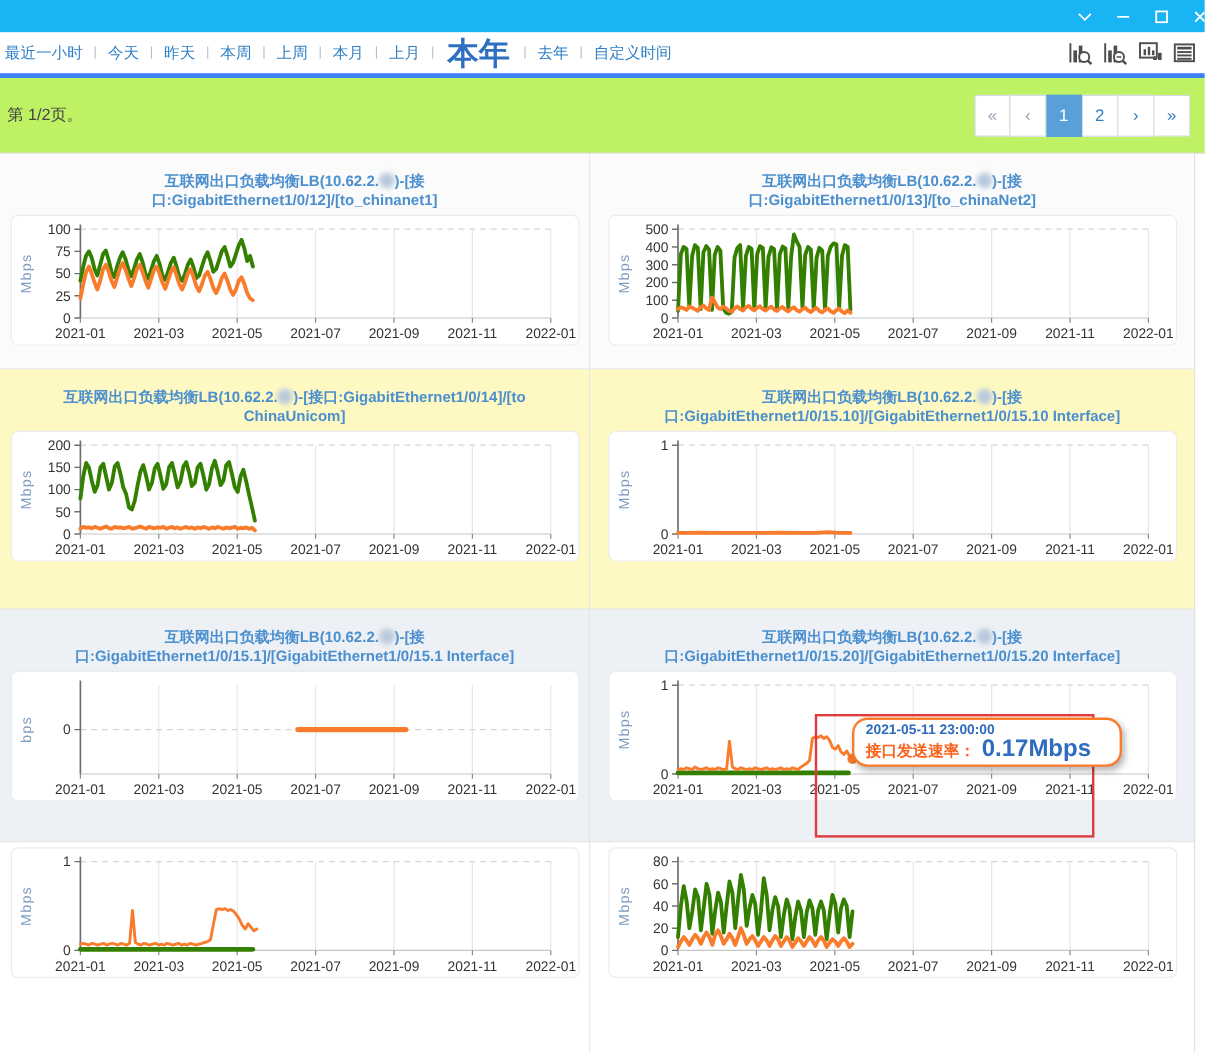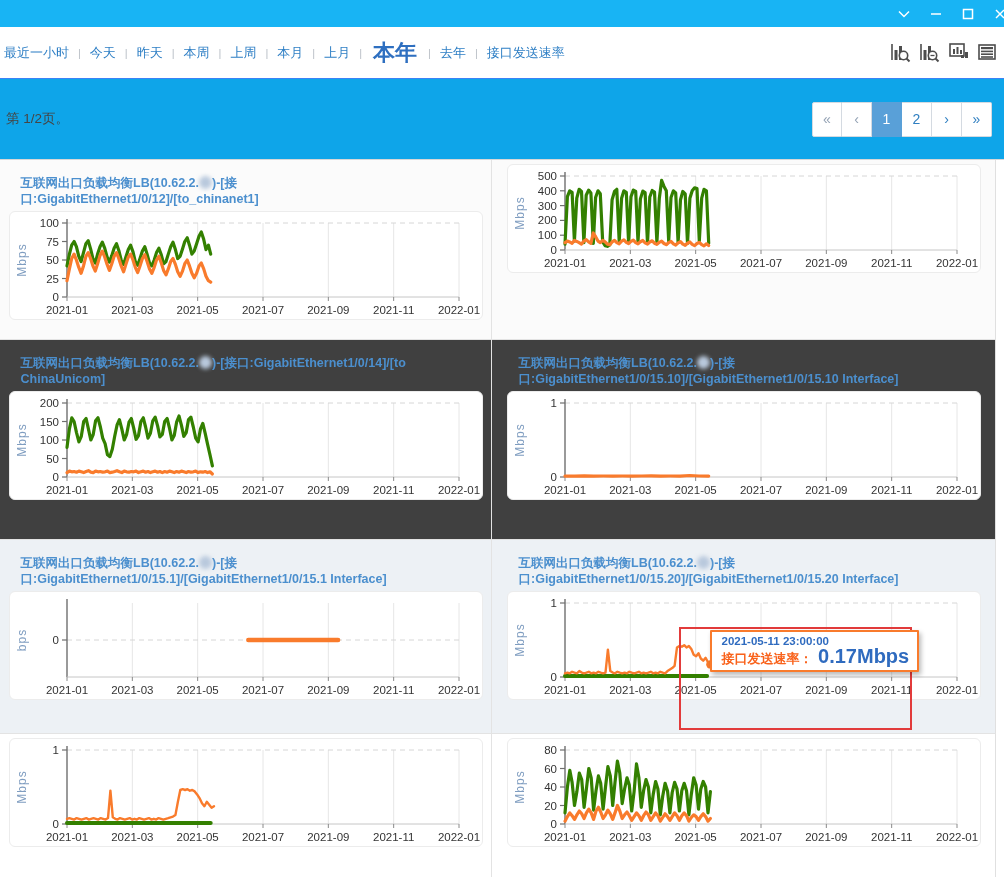--- a/index.html
+++ b/index.html
@@ -11,32 +11,32 @@
   }
   
   .titlebar {
     height:27px; background:#18b4f4;
     display:flex; align-items:center; justify-content:flex-end; gap:16px;
     padding-right:2px; overflow:hidden;
   }
   .titlebar svg { display:block; }
   
   .navbar {
-    height:52px; background:#ffffff; border-bottom:1px solid #3b82f6;
+    height:38px; background:#ffffff; border-bottom:4px solid #3b82f6;
     display:flex; align-items:center; padding:0 6px 0 0;
   }
   .nav-left { display:flex; align-items:center; margin-left:-5px; white-space:nowrap; }
   .nav-item { color:#2e7fc5; font-size:13px; padding:0 9px; cursor:pointer; }
-  .nav-item.active { font-size:22px; font-weight:bold; color:#2e6fc0; padding:0 11px; }
+  .nav-item.active { font-size:26px; font-weight:bold; color:#2e6fc0; padding:0 11px; }
   .nav-sep { color:#b9bfc6; font-size:11px; }
   .nav-icons { margin-left:auto; display:flex; align-items:center; gap:8px; }
   .nav-icons svg { display:block; }
   
   .pagebar {
-    height:81px; background:#0ea5e9; border-bottom:1px solid #d7d7d7;
+    height:63px; background:#bef264; border-bottom:1px solid #d7d7d7;
     display:flex; align-items:center; padding:0 10px 0 6px;
   }
   .page-label { font-size:13.5px; color:#454545; }
   .pager { margin-left:auto; display:flex; margin-right:2px; }
   .pg-btn {
     min-width:30px; height:35px; background:#ffffff;
     border:1px solid #d4dae1; border-left:none;
     display:flex; align-items:center; justify-content:center;
     font-size:14px; color:#2f7fc1; cursor:pointer;
   }
@@ -51,41 +51,41 @@
     width:996px;
   }
   .cell {
     position:relative; overflow:hidden;
     border-bottom:1px solid #e3e3e3;
     display:flex; flex-direction:column; align-items:center;
   }
   .cell.col1 { border-right:1px solid #e3e3e3; }
   .cell.col2 { border-right:1px solid #e0e0e0; }
   .cell.r1 { background:#fbfbfb; }
-  .cell.r2 { background:#404040; }
+  .cell.r2 { background:#fef9c3; }
   .cell.r3 { background:#edf1f5; }
   .cell.r4 { background:#ffffff; }
   .chart-title {
-    margin-top:15px; max-width:450px; text-align:left;
+    margin-top:15px; max-width:450px; text-align:center;
     color:#4b8fce; font-weight:bold; font-size:12.5px; line-height:16px;
   }
   .blur-dot {
     display:inline-block; width:13px; height:13px; border-radius:50%;
     background:#b9c9dd; filter:blur(2px); vertical-align:-2px;
   }
   .plot-card {
     background:#ffffff; border:1px solid #ececec; border-radius:6px;
     margin-top:4px; padding:1px 1px 0 1px; position:relative;
   }
   .plot-card svg { display:block; }
   
   .chart-tooltip {
     position:absolute; left:202px; top:38px; z-index:6;
-    background:#ffffff; border:2px solid #f97b2c; border-radius:1px;
-    padding:2px 8px 3px 10px; white-space:nowrap;
+    background:#ffffff; border:2px solid #f97b2c; border-radius:13px;
+    padding:2px 24px 3px 10px; white-space:nowrap;
     box-shadow:2px 3px 5px rgba(0,0,0,0.28);
   }
   .chart-tooltip .ts { color:#2f6bbf; font-weight:bold; font-size:11.5px; line-height:14px; }
   .chart-tooltip .rate { font-weight:bold; font-size:13px; line-height:16px; }
   .chart-tooltip .rate .lbl { color:#f9621b; }
   .chart-tooltip .rate .val { color:#2f6bbf; font-size:20px; }
   
   .annotation-rect {
     position:absolute; left:187px; top:87px; width:233px; height:103px;
     border:2px solid #e23b3b; z-index:5; pointer-events:none;
@@ -131,21 +131,21 @@
       <span class="nav-item">上周</span>
       <span class="nav-sep">|</span>
       <span class="nav-item">本月</span>
       <span class="nav-sep">|</span>
       <span class="nav-item">上月</span>
       <span class="nav-sep">|</span>
       <span class="nav-item active">本年</span>
       <span class="nav-sep">|</span>
       <span class="nav-item">去年</span>
       <span class="nav-sep">|</span>
-      <span class="nav-item">接口发送速率</span>
+      <span class="nav-item">自定义时间</span>
     </div>
   <div class="nav-icons" id="nav-icons">
       <span>
         <svg width="21" height="21" viewBox="0 0 21 21">
           <line x1="2" y1="2" x2="2" y2="18" stroke="#4d4d4d" stroke-width="1.6"></line>
           <rect x="4.5" y="8" width="3" height="10" fill="#4d4d4d"></rect>
           <rect x="9" y="4" width="3" height="14" fill="#4d4d4d"></rect>
           <circle cx="13.5" cy="13.5" r="4.2" fill="#fff" stroke="#4d4d4d" stroke-width="1.6"></circle>
           <line x1="16.5" y1="16.5" x2="19.5" y2="19.5" stroke="#4d4d4d" stroke-width="2"></line>
         </svg>
@@ -237,20 +237,21 @@
             <text x="448" y="101" text-anchor="middle" font-size="11.5" fill="#333333">2022-01</text>
             <text x="15" y="47" text-anchor="middle" font-size="12" fill="#7f9dc0" letter-spacing="1" transform="rotate(-90 15 47)">Mbps</text>
           </g>
           <polyline points="56.0,52.9 58.4,41.1 60.7,32.2 63.1,28.5 65.4,33.7 67.8,43.3 70.1,48.5 72.5,39.6 74.9,30.7 77.2,27.8 79.6,35.9 81.9,45.5 84.3,50.0 86.6,41.1 89.0,33.7 91.3,29.2 93.7,35.2 96.1,44.0 98.4,49.2 100.8,42.6 103.1,35.2 105.5,30.7 107.8,37.4 110.2,47.0 112.6,51.4 114.9,44.0 117.3,36.6 119.6,32.2 122.0,38.9 124.3,48.5 126.7,52.2 129.0,45.5 131.4,38.1 133.8,33.7 136.1,41.1 138.5,50.0 140.8,52.9 143.2,47.0 145.5,39.6 147.9,35.2 150.3,41.8 152.6,50.7 155.0,48.5 157.3,41.1 159.7,33.7 162.0,29.2 164.4,36.6 166.7,45.5 169.1,43.3 171.5,35.9 173.8,28.5 176.2,24.8 178.5,32.2 180.9,41.1 183.2,38.1 185.6,30.7 188.0,23.3 190.3,18.9 192.7,26.3 195.0,36.6 197.4,32.2 199.7,41.1" fill="none" stroke="#338000" stroke-width="3.2" stroke-linejoin="round" stroke-linecap="round"></polyline>
           <polyline points="56.0,67.7 58.4,55.9 60.7,45.5 63.1,41.1 65.4,47.0 67.8,54.4 70.1,60.3 72.5,52.9 74.9,43.3 77.2,39.6 79.6,45.5 81.9,52.9 84.3,58.1 86.6,50.7 89.0,42.6 91.3,38.1 93.7,44.0 96.1,51.4 98.4,57.4 100.8,50.7 103.1,43.3 105.5,39.6 107.8,45.5 110.2,52.9 112.6,58.8 114.9,51.4 117.3,44.0 119.6,41.1 122.0,47.0 124.3,54.4 126.7,59.6 129.0,52.9 131.4,45.5 133.8,41.8 136.1,48.5 138.5,55.9 140.8,60.3 143.2,54.4 145.5,47.0 147.9,43.3 150.3,50.0 152.6,57.4 155.0,61.8 157.3,55.9 159.7,48.5 162.0,45.5 164.4,51.4 166.7,58.8 169.1,63.3 171.5,58.1 173.8,50.7 176.2,47.0 178.5,52.9 180.9,60.3 183.2,64.8 185.6,60.3 188.0,52.9 190.3,50.0 192.7,55.9 195.0,63.3 197.4,67.7 199.7,69.2" fill="none" stroke="#f97b2c" stroke-width="3.2" stroke-linejoin="round" stroke-linecap="round"></polyline>
         </svg>
       </div>
   </div>
 
   <div class="cell r1 col2">
+    <div class="chart-title"><span>互联网出口负载均衡LB(10.62.2.</span><span class="blur-dot"></span><span>)-[接口:GigabitEthernet1/0/13]/[to_chinaNet2]</span></div>
     <div class="plot-card">
         <svg width="470" height="106" viewBox="0 0 470 106">
           <g>
             <line x1="121.33333333333333" y1="10" x2="121.33333333333333" y2="84" stroke="#e6e6e6" stroke-width="1"></line>
             <line x1="186.66666666666666" y1="10" x2="186.66666666666666" y2="84" stroke="#e6e6e6" stroke-width="1"></line>
             <line x1="252" y1="10" x2="252" y2="84" stroke="#e6e6e6" stroke-width="1"></line>
             <line x1="317.3333333333333" y1="10" x2="317.3333333333333" y2="84" stroke="#e6e6e6" stroke-width="1"></line>
             <line x1="382.6666666666667" y1="10" x2="382.6666666666667" y2="84" stroke="#e6e6e6" stroke-width="1"></line>
             <line x1="448" y1="10" x2="448" y2="84" stroke="#e6e6e6" stroke-width="1"></line>
             <line x1="56" y1="10" x2="448" y2="10" stroke="#d6d6d6" stroke-width="1" stroke-dasharray="5 4"></line>

